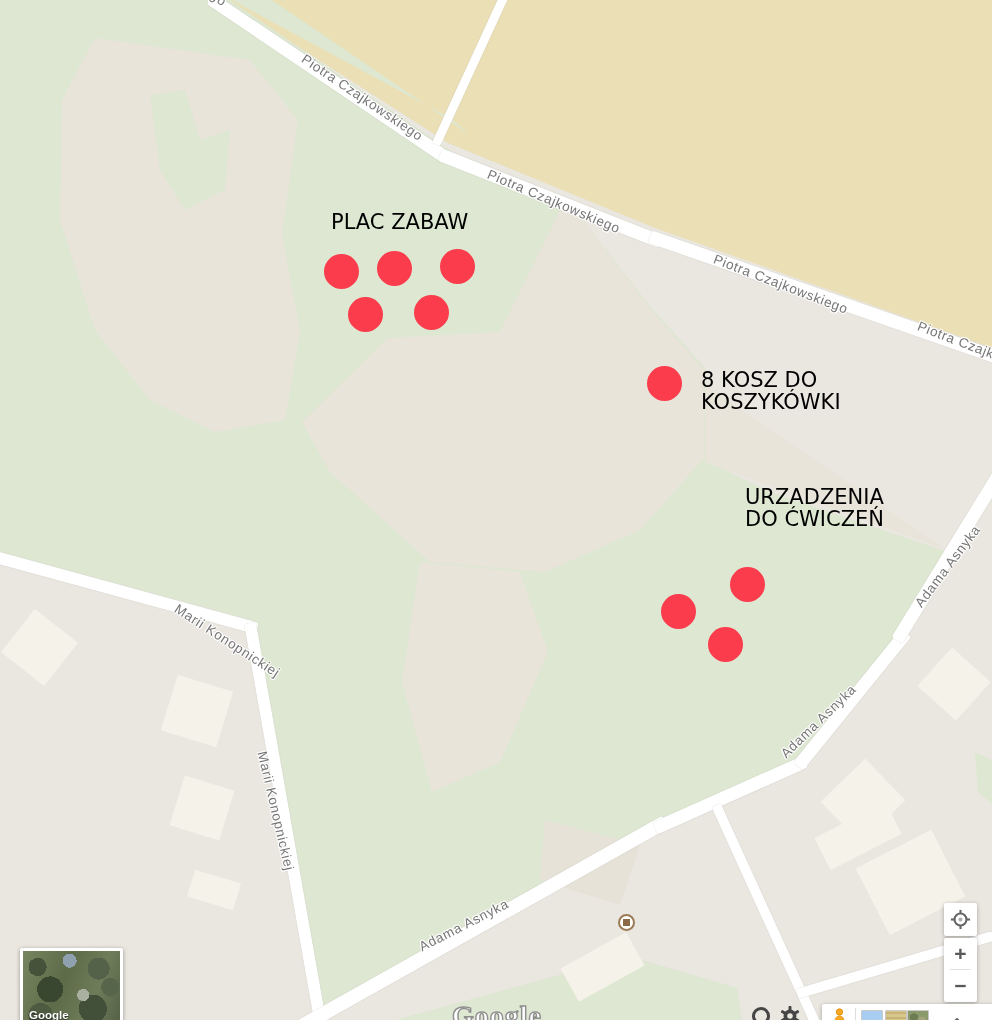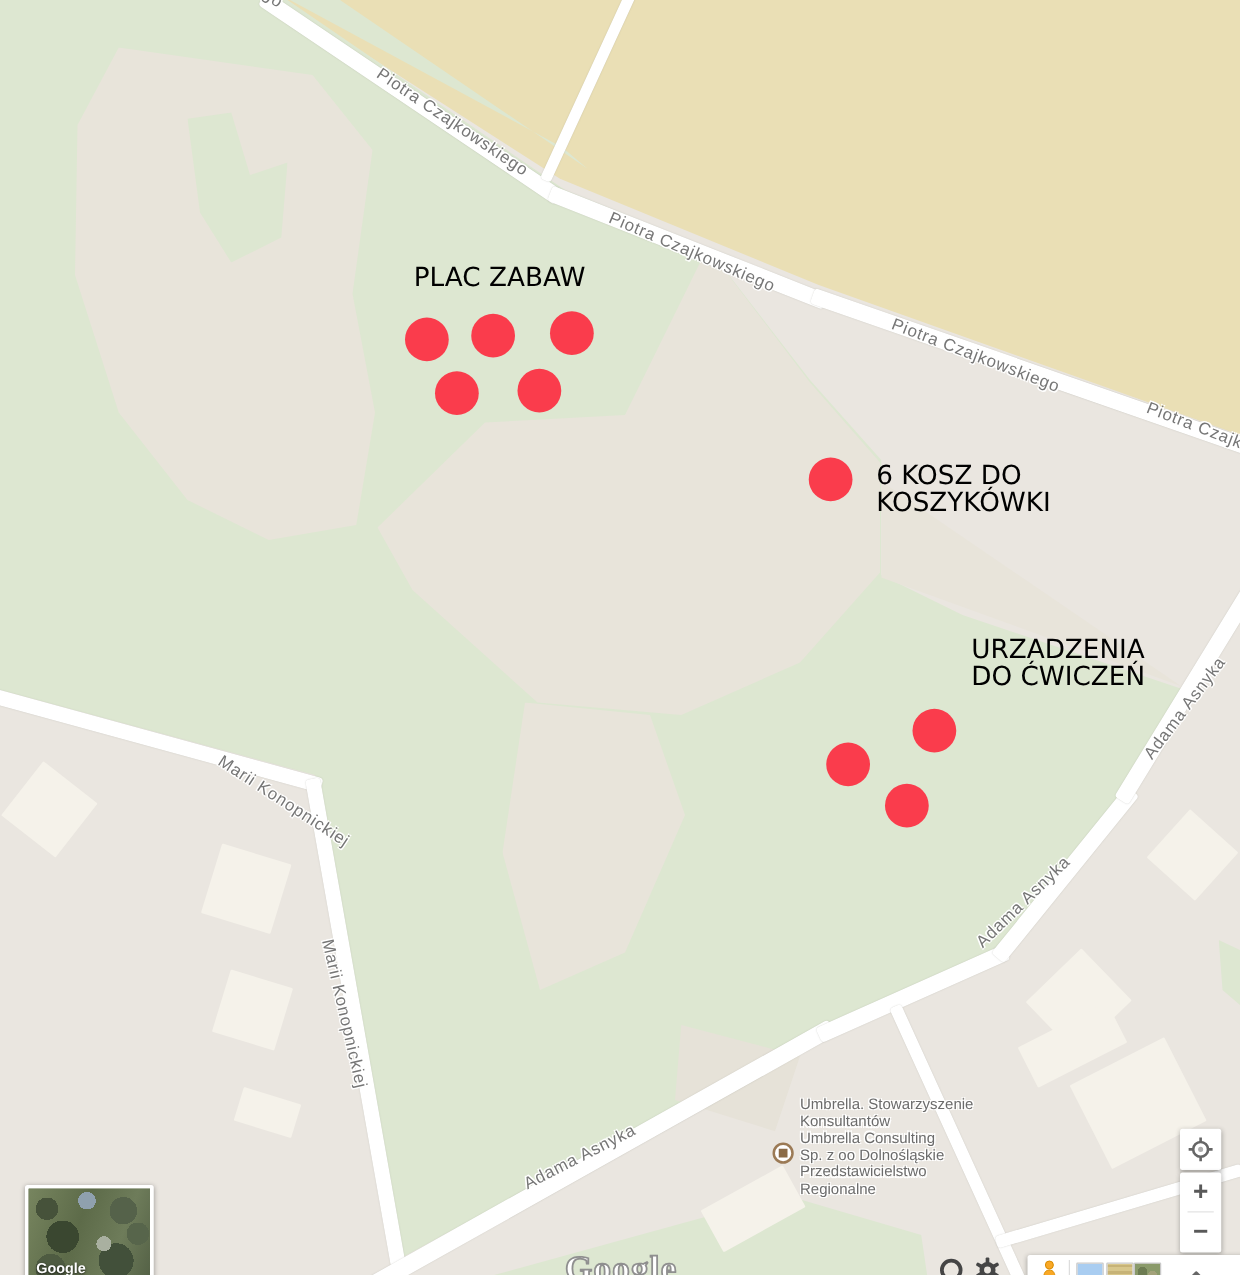--- a/index.html
+++ b/index.html
@@ -133,35 +133,27 @@
   <div class="street" style="left:488px;top:166px;transform:rotate(23deg);">Piotra Czajkowskiego</div>
   <div class="street" style="left:714px;top:251px;transform:rotate(21deg);">Piotra Czajkowskiego</div>
   <div class="street" style="left:918px;top:318px;transform:rotate(21deg);">Piotra Czajkowskiego</div>
   <div class="street" style="left:176px;top:600px;transform:rotate(33deg);">Marii Konopnickiej</div>
   <div class="street" style="left:262px;top:744px;transform:rotate(77deg);">Marii Konopnickiej</div>
   <div class="street" style="left:918px;top:598px;transform:rotate(-53deg);">Adama Asnyka</div>
   <div class="street" style="left:783px;top:748px;transform:rotate(-44deg);">Adama Asnyka</div>
   <div class="street" style="left:420px;top:940px;transform:rotate(-27deg);">Adama Asnyka</div>
 
   <div class="poi-icon"></div>
-  <div class="poi-label">
-    <div>Umbrella. Stowarzyszenie</div>
-    <div>Konsultantów</div>
-    <div>Umbrella Consulting</div>
-    <div>Sp. z oo Dolnośląskie</div>
-    <div>Przedstawicielstwo</div>
-    <div>Regionalne</div>
-  </div>
 
   <div class="annotation" style="left:331px;top:211px;">PLAC ZABAW</div>
   <div class="annotation" style="left:701px;top:369px;">
-    <div>6 KOSZ DO</div>
+    <div>8 KOSZ DO</div>
     <div>KOSZYKÓWKI</div>
   </div>
-  <div class="annotation" style="left:745px;top:508px;margin-left:32px;">
+  <div class="annotation" style="left:745px;top:486px;">
     <div>URZADZENIA</div>
     <div>DO ĆWICZEŃ</div>
   </div>
 
   <div class="dot" style="left:324px;top:254px;"></div>
   <div class="dot" style="left:377px;top:251px;"></div>
   <div class="dot" style="left:440px;top:249px;"></div>
   <div class="dot" style="left:348px;top:297px;"></div>
   <div class="dot" style="left:414px;top:295px;"></div>
   <div class="dot" style="left:647px;top:366px;"></div>

